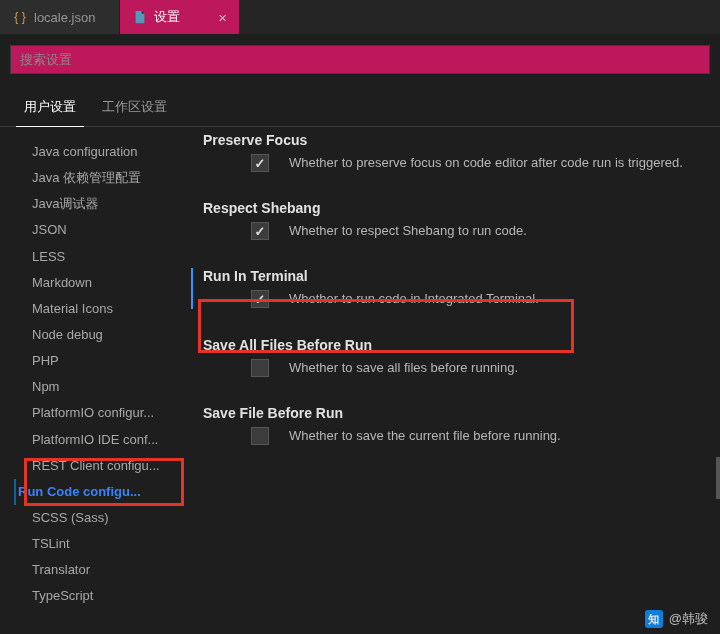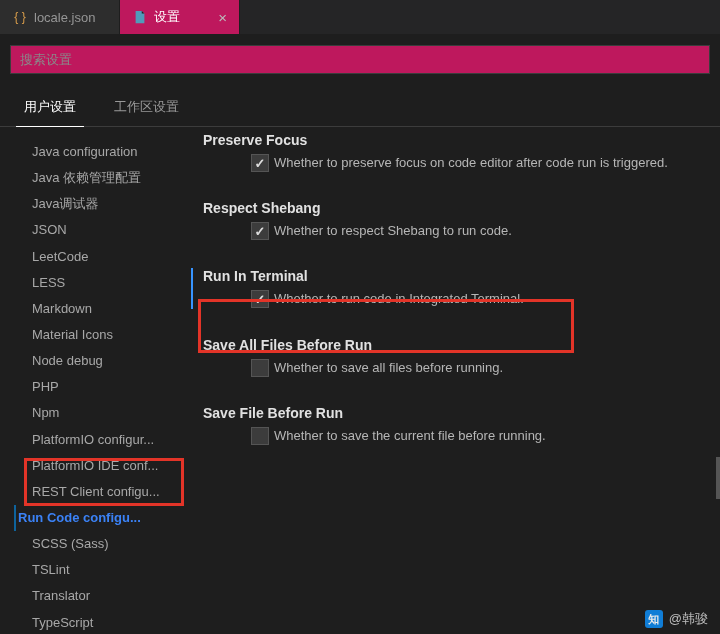--- a/index.html
+++ b/index.html
@@ -50,21 +50,21 @@
     color: #cccccc;
     padding: 6px 9px;
     font-size: 13px;
     outline: none;
   }
   .searchbar input::placeholder { color: #8a8a8a; }
   
   .scope-tabs {
     display: flex;
     padding: 14px 12px 0 12px;
-    gap: 14px;
+    gap: 2px;
     border-bottom: 1px solid #3c3c3c;
   }
   .scope-tab {
     padding: 6px 12px 10px 12px;
     color: #999;
     cursor: pointer;
     position: relative;
   }
   .scope-tab.active {
     color: #fff;
@@ -132,21 +132,21 @@
   }
   .setting-title {
     color: #e1e1e1;
     font-weight: 600;
     font-size: 14px;
     margin-bottom: 6px;
   }
   .setting-row {
     display: flex;
     align-items: center;
-    gap: 5px;
+    gap: 20px;
     padding-left: 48px;
   }
   .chk {
     width: 18px;
     height: 18px;
     background: #3c3c3c;
     border: 1px solid #555;
     display: flex;
     align-items: center;
     justify-content: center;
@@ -223,21 +223,20 @@
   <div class="scope-tab active">用户设置</div>
   <div class="scope-tab">工作区设置</div>
 </div>
 
 <div class="body">
   <div class="sidebar" id="sidebar">
       <div class="sidebar-item">Java configuration</div>
       <div class="sidebar-item">Java 依赖管理配置</div>
       <div class="sidebar-item">Java调试器</div>
       <div class="sidebar-item">JSON</div>
-      <div class="sidebar-item">LeetCode</div>
       <div class="sidebar-item">LESS</div>
       <div class="sidebar-item">Markdown</div>
       <div class="sidebar-item">Material Icons</div>
       <div class="sidebar-item">Node debug</div>
       <div class="sidebar-item">PHP</div>
       <div class="sidebar-item">Npm</div>
       <div class="sidebar-item">PlatformIO configur...</div>
       <div class="sidebar-item">PlatformIO IDE conf...</div>
       <div class="sidebar-item">REST Client configu...</div>
       <div class="sidebar-item selected">Run Code configu...</div>

